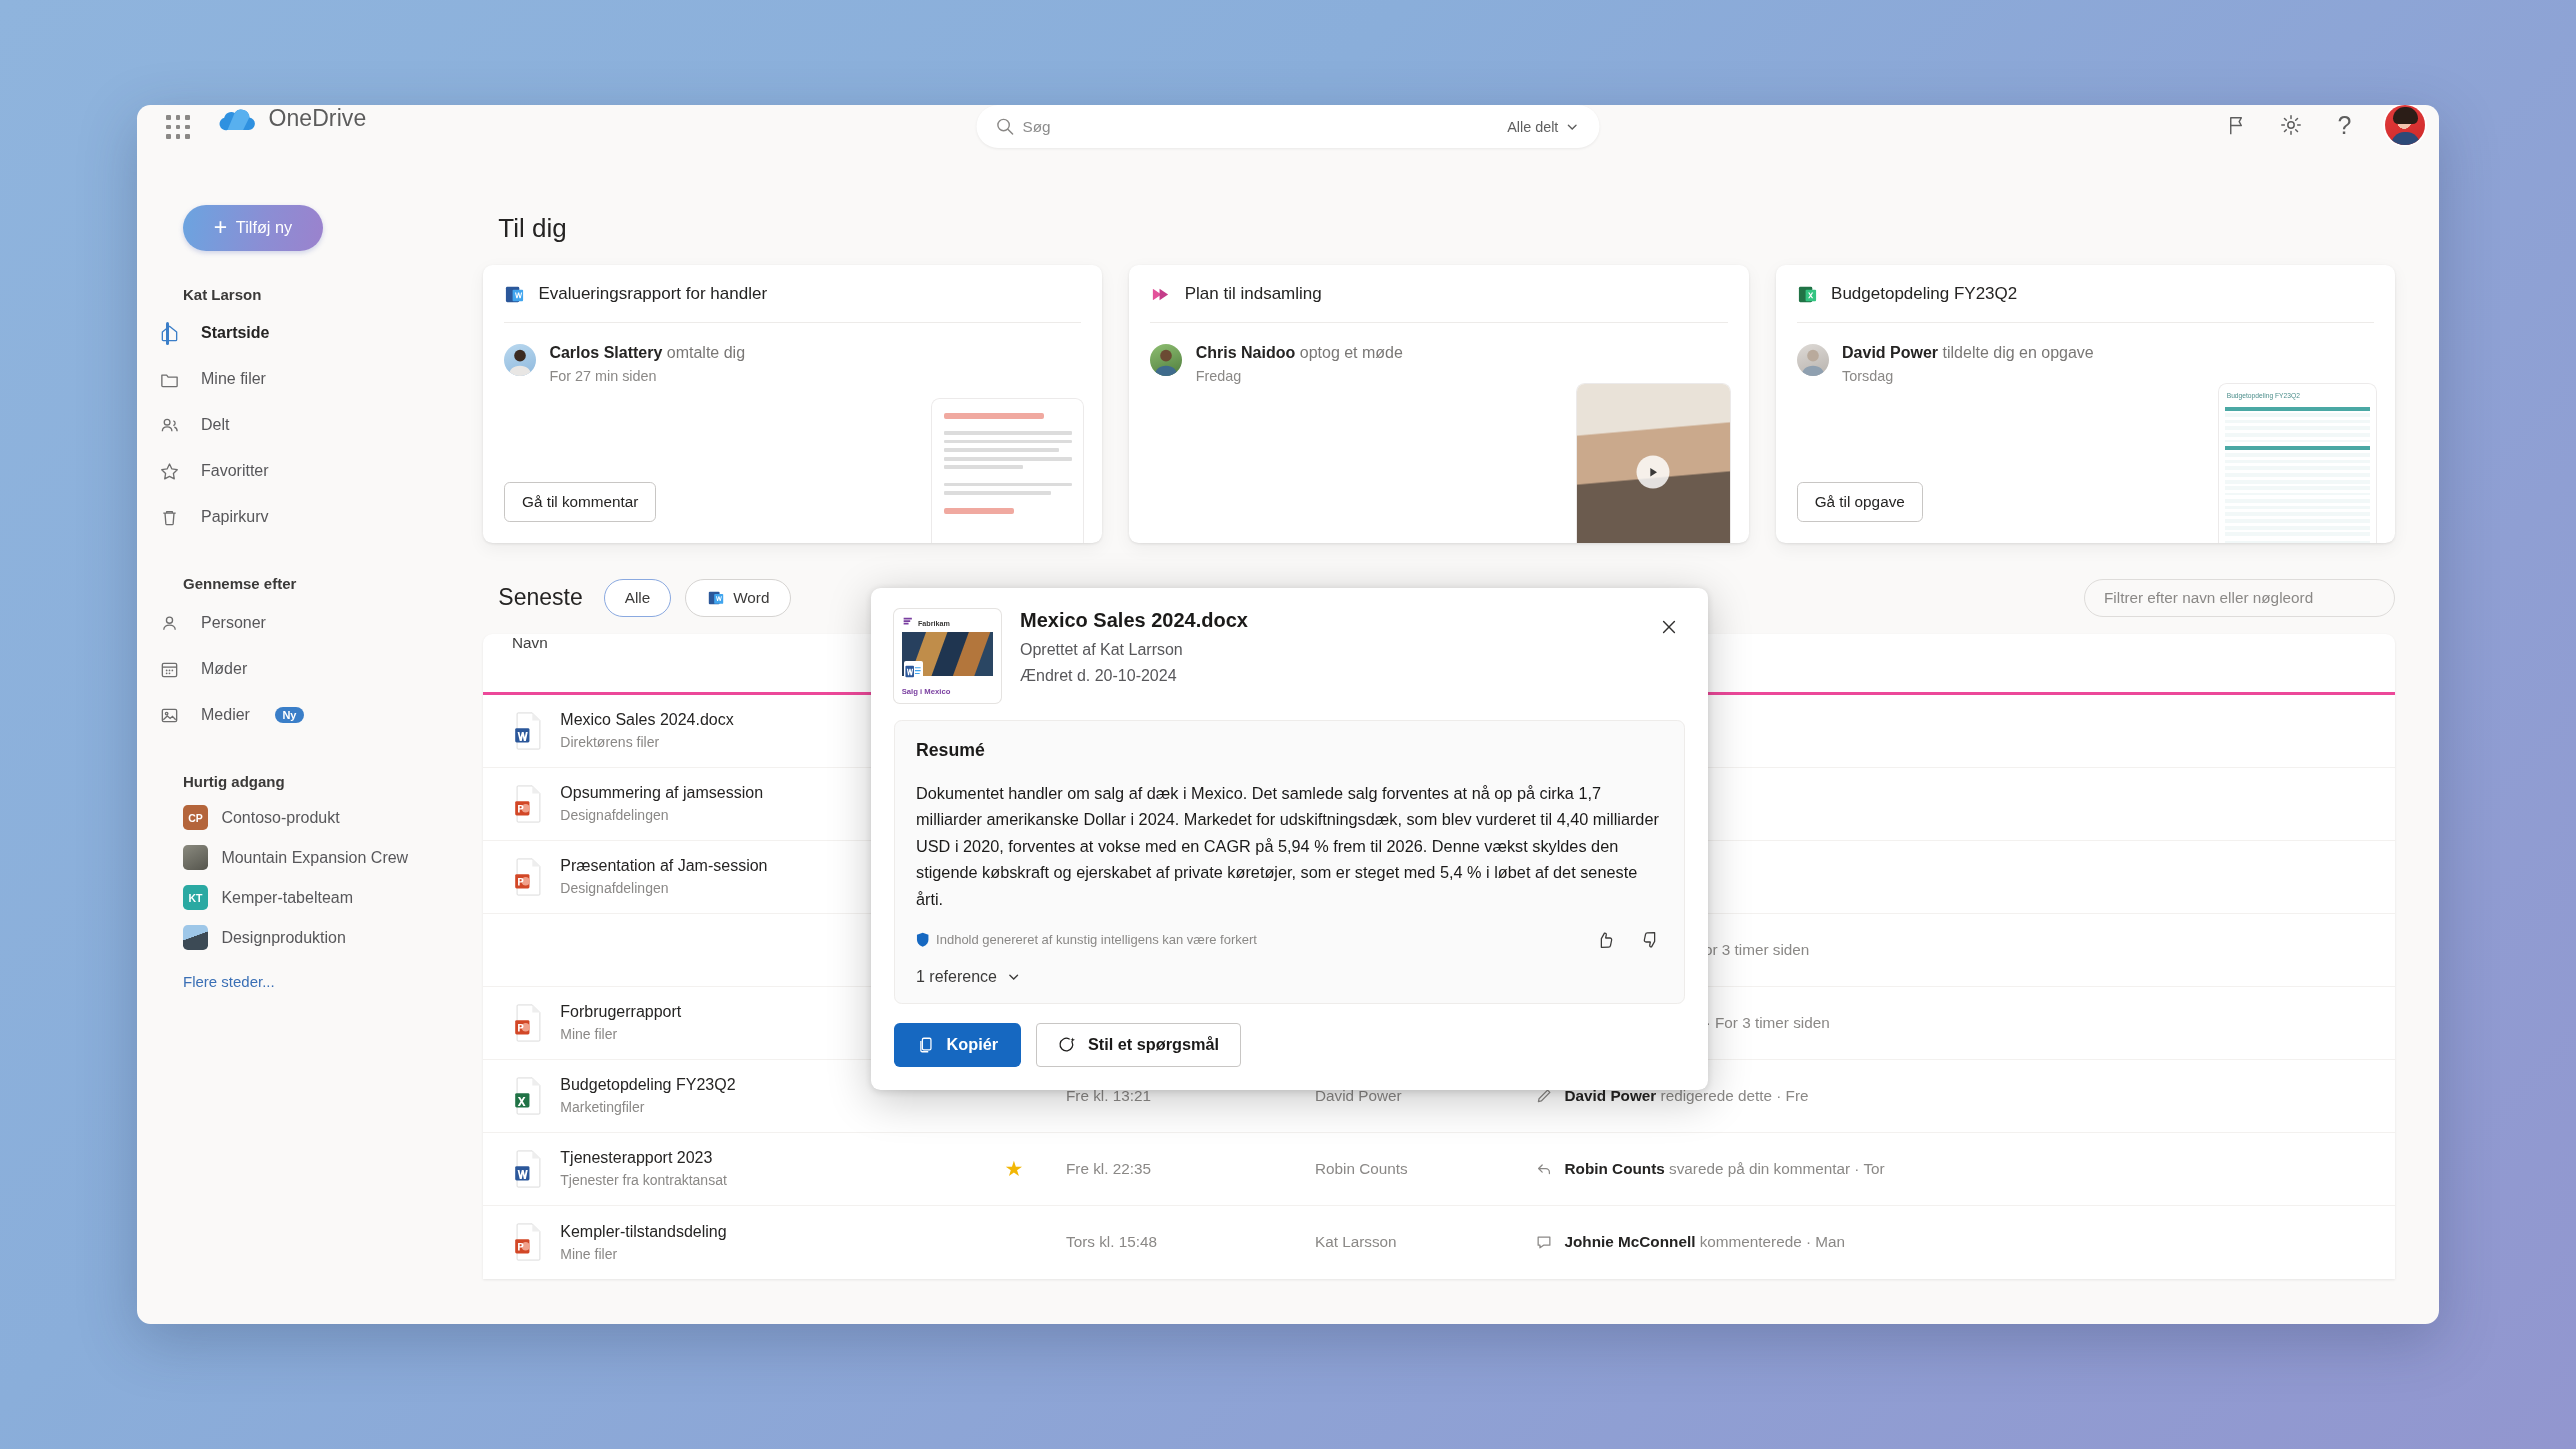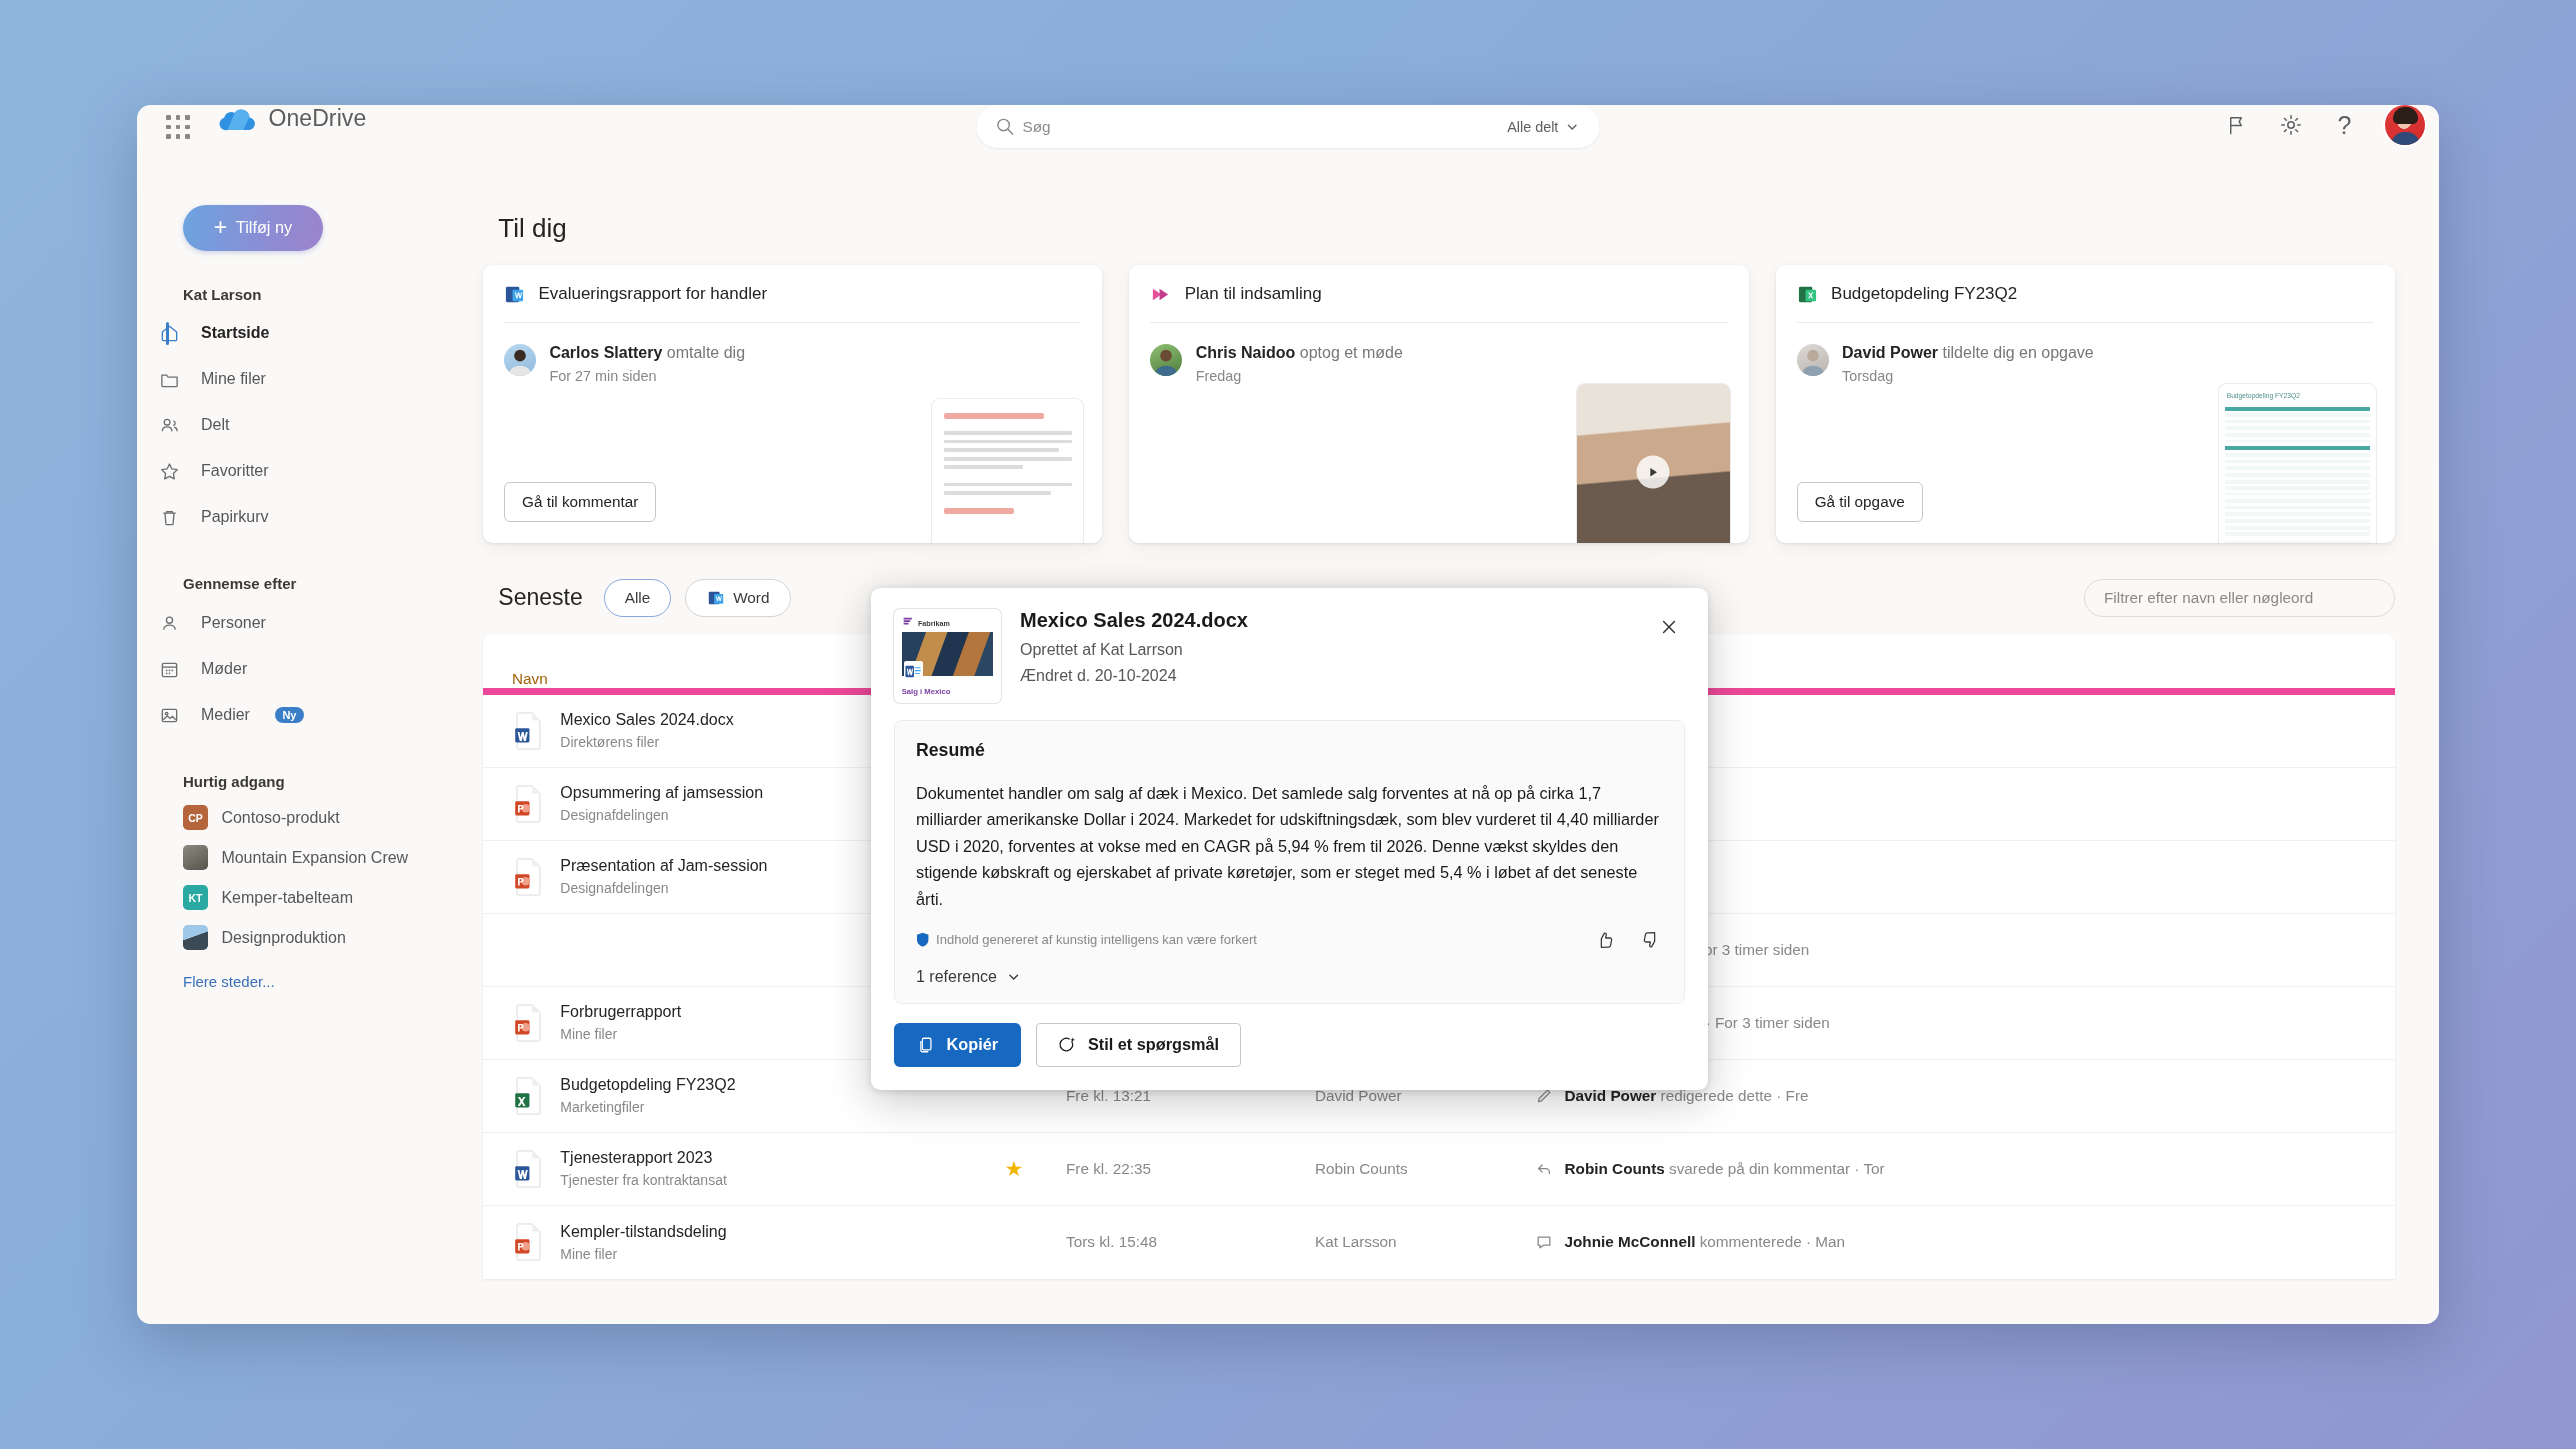--- a/index.html
+++ b/index.html
@@ -147,21 +147,21 @@
     border:1px solid #dedcda; background:transparent; outline:0;
     padding:0 19px; font-size:15.3px; color:#252423; font-family:inherit;
   }
   .filter-input::placeholder { color:#8a8886; }
 
   .table {
     margin-top:17px; background:#fff; border-radius:9.6px 9.6px 0 0;
     box-shadow: 0 1px 2.9px rgba(0,0,0,.08);
     overflow:hidden;
   }
-  .thead { display:flex; align-items:flex-end; height:61px; padding:0 29px; border-bottom:7px solid #ec4899; font-size:15.3px; color:#a16207; }
+  .thead { display:flex; align-items:flex-start; height:61px; padding:0 29px; border-bottom:3px solid #ec4899; font-size:15.3px; color:#404040; }
   .trow { display:flex; align-items:center; height:73px; padding:0 29px; border-bottom:1px solid #f3f1ef; cursor:pointer; }
   .trow:last-child { border-bottom:0; }
   .c-name { width: 450px; display:flex; align-items:center; gap:15.3px; flex:none; }
   .c-star { width: 104px; flex:none; display:flex; justify-content:center; font-size:21px; color:#f2b705; }
   .c-mod  { width: 249px; flex:none; font-size:15.3px; color:#8a8886; }
   .c-by   { width: 220px; flex:none; font-size:15.3px; color:#8a8886; }
   .c-act  { flex:1; display:flex; align-items:center; gap:11.5px; font-size:15.3px; color:#8a8886; }
   .c-act b { color:#252423; font-weight:700; }
   .fname { font-size:16px; color:#252423; }
   .floc  { font-size:14px; color:#8a8886; margin-top:4.8px; }

